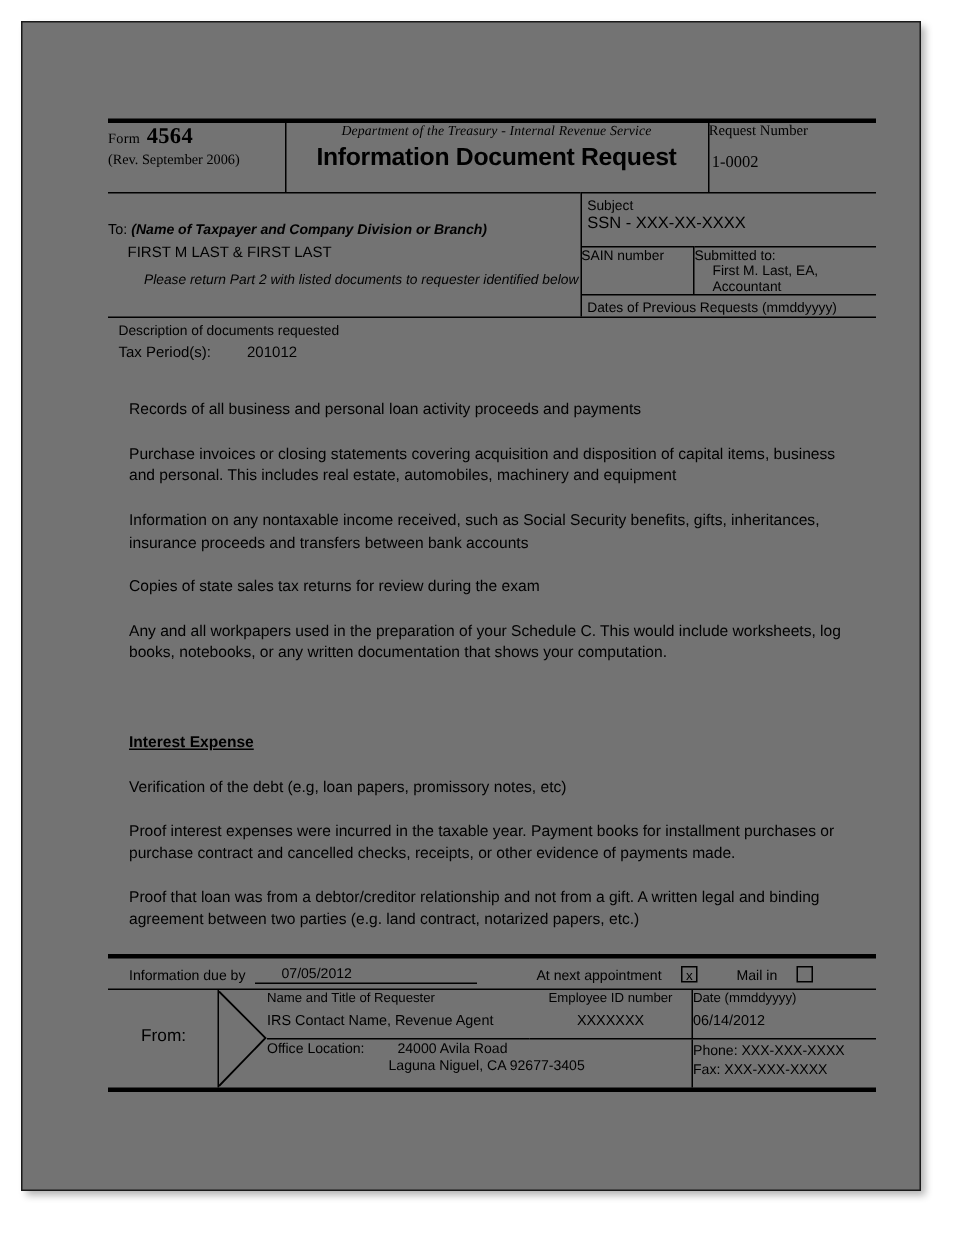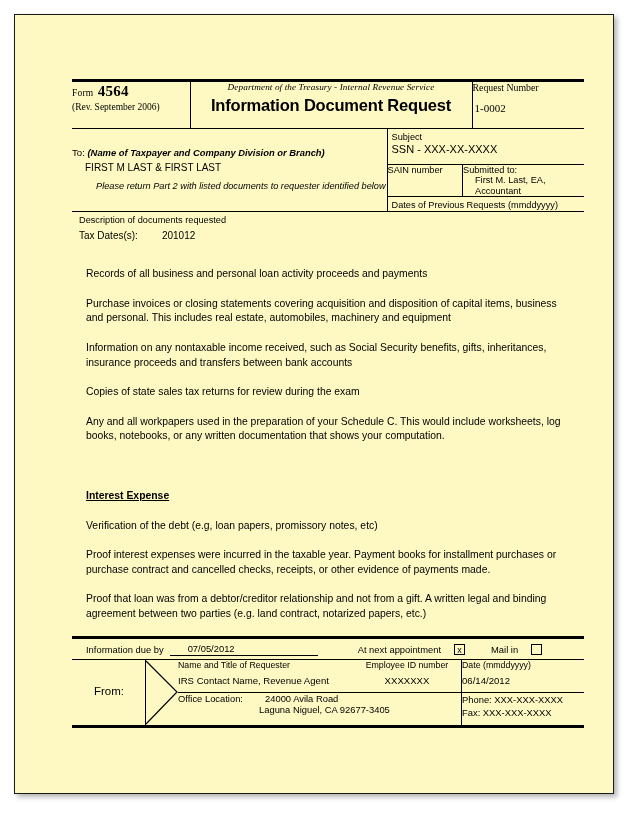--- a/index.html
+++ b/index.html
@@ -15,21 +15,21 @@
     color: #000000;
   }
 
   
   #page-sheet {
     position: absolute;
     left: 14px;
     top: 14px;
     width: 600px;
     height: 780px;
-    background: #fef9c3;
+    background: #737373;
     border: 1px solid #1a1a1a;
     box-sizing: border-box;
     box-shadow: 3px 3px 5px rgba(0,0,0,0.30);
   }
 
   #form-body {
     position: absolute;
     left: 57px;
     top: 64px;
     width: 512px;
@@ -346,21 +346,21 @@
             <div class="sm-label">Dates of Previous Requests (mmddyyyy)</div>
             <div class="sm-value"></div>
           </div>
         </td>
       </tr>
     </tbody>
       </table>
 
     <div class="desc-head">Description of documents requested</div>
     <div class="taxperiod">
-      <span>Tax Dates(s):</span><span class="tp-val">201012</span>
+      <span>Tax Period(s):</span><span class="tp-val">201012</span>
     </div>
 
     <div class="content">
       <p>Records of all business and personal loan activity proceeds and payments</p>
       <p>Purchase invoices or closing statements covering acquisition and disposition of capital items, business and personal. This includes real estate, automobiles, machinery and equipment</p>
       <p>Information on any nontaxable income received, such as Social Security benefits, gifts, inheritances, insurance proceeds and transfers between bank accounts</p>
       <p>Copies of state sales tax returns for review during the exam</p>
       <p>Any and all workpapers used in the preparation of your Schedule C. This would include worksheets, log books, notebooks, or any written documentation that shows your computation.</p>
       <div class="spacer-blk"></div>
       <div>

